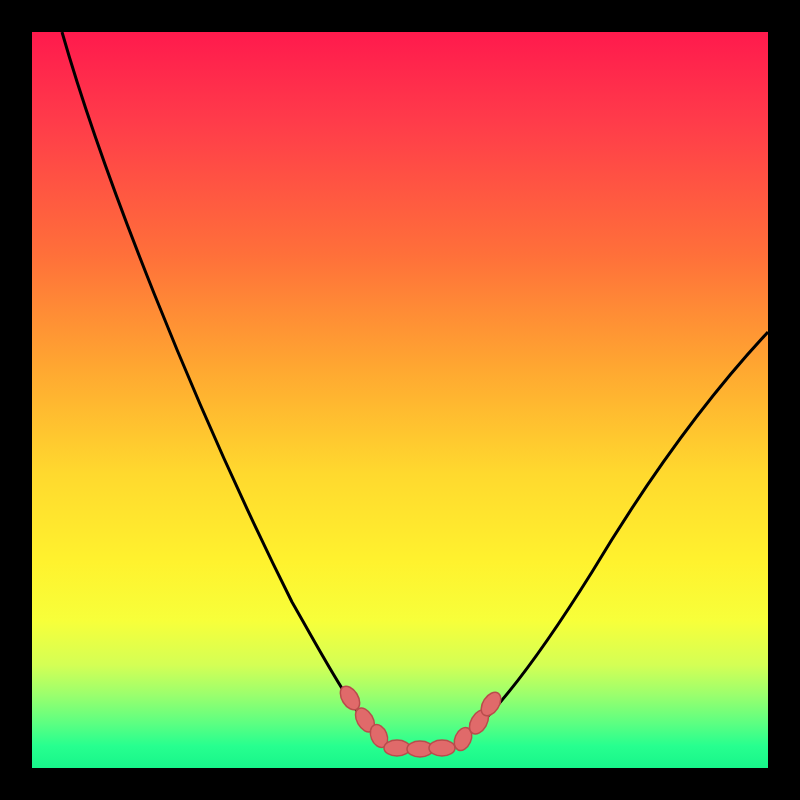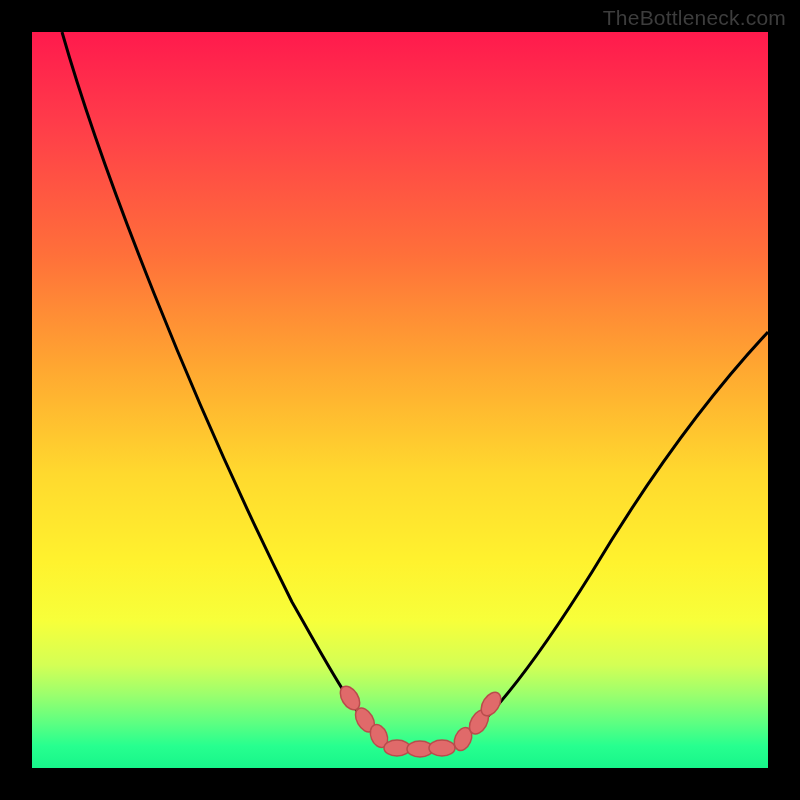--- a/index.html
+++ b/index.html
@@ -89,14 +89,13 @@
         <ellipse cx="388" cy="717" rx="13" ry="8"></ellipse>
         <ellipse cx="410" cy="716" rx="13" ry="8"></ellipse>
 
         <ellipse cx="431" cy="707" rx="8" ry="12" transform="rotate(24 431 707)"></ellipse>
         <ellipse cx="447" cy="690" rx="8" ry="13" transform="rotate(30 447 690)"></ellipse>
         <ellipse cx="459" cy="672" rx="8" ry="13" transform="rotate(33 459 672)"></ellipse>
       </g>
     </svg>
   </div>
 
-  <div class="watermark">TheBottleneck.com</div>
 </div>
 
 </body></html>

